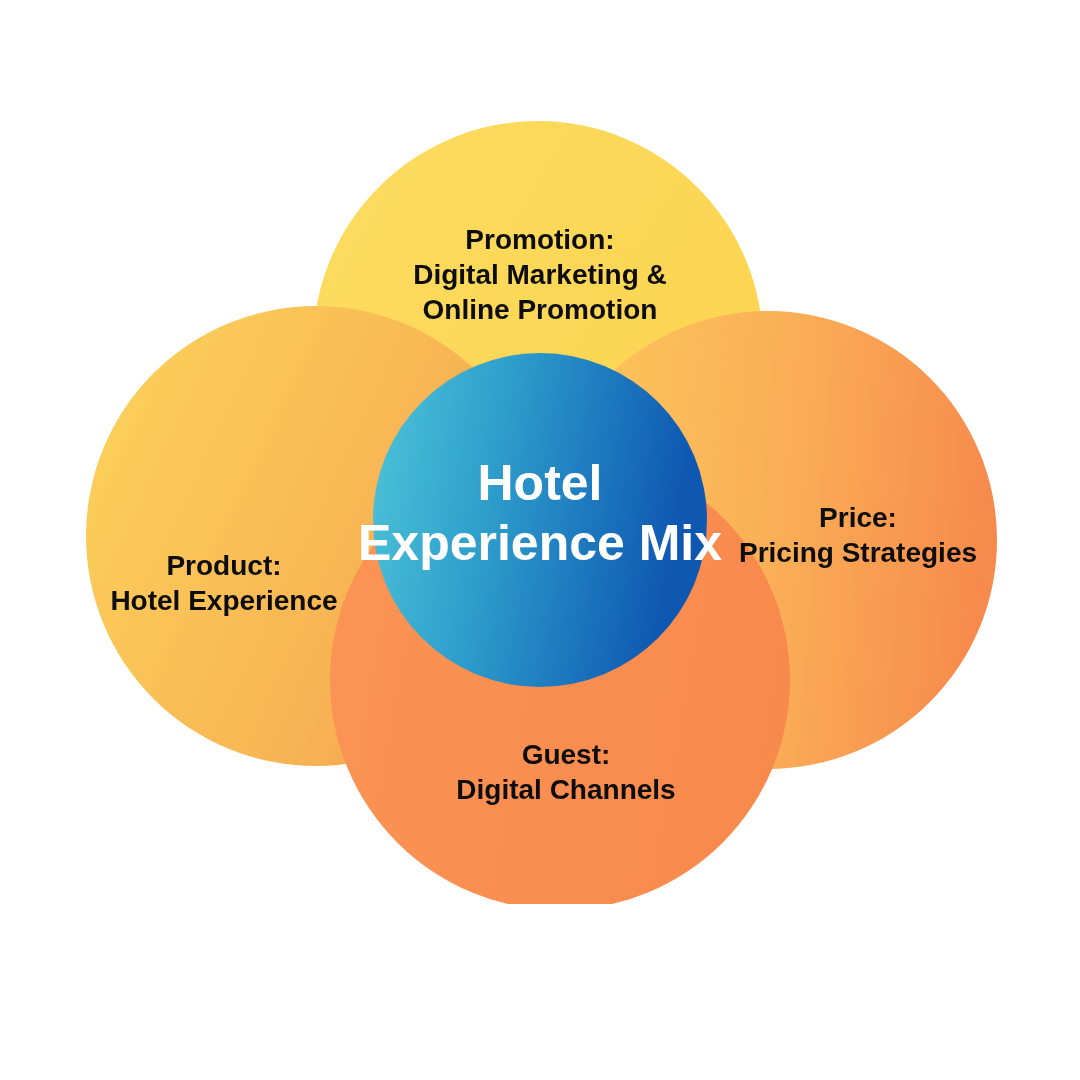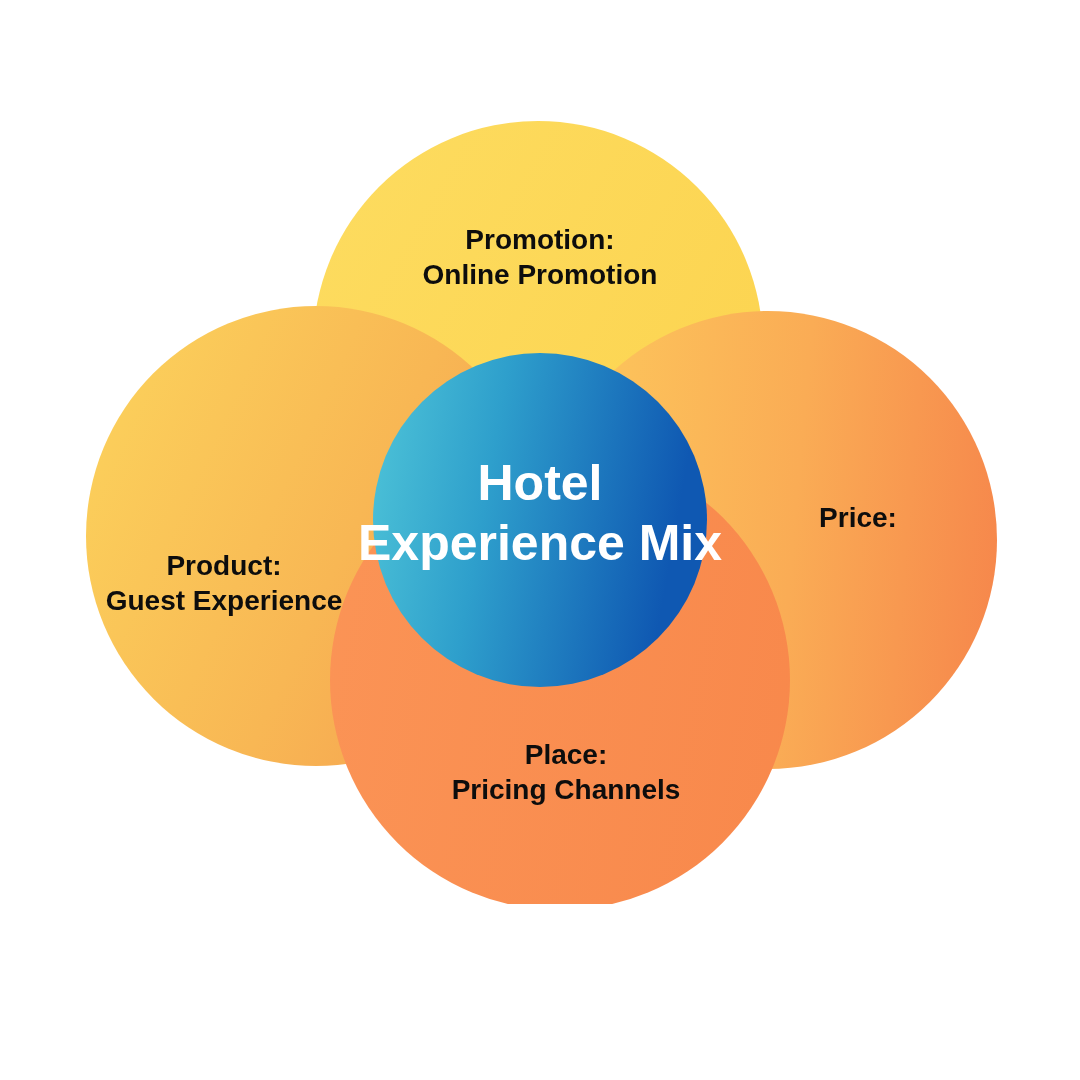--- a/index.html
+++ b/index.html
@@ -58,35 +58,37 @@
   <div class="circle circle-product" style="background: linear-gradient(115deg, #FCD45C 0%, #F8B754 55%, #F49A4E 100%)"></div>
 
   <div class="circle circle-price" style="background: linear-gradient(95deg, #FDCB5D 0%, #FAAC55 55%, #F6854B 100%)"></div>
 
   <div class="circle circle-place" style="background: linear-gradient(100deg, #FB9456 0%, #F8884B 100%)"></div>
 
   <div class="circle circle-center" style="background: linear-gradient(100deg, #4FC5D8 0%, #2E9FCC 35%, #0F58B2 85%)"></div>
 
   <div class="label label-promotion">
     <span>Promotion:</span>
+    <span>Digital Marketing &amp;</span>
     <span>Online Promotion</span>
   </div>
 
   <div class="label label-product">
     <span>Product:</span>
-    <span>Guest Experience</span>
+    <span>Hotel Experience</span>
   </div>
 
   <div class="label label-price">
     <span>Price:</span>
+    <span>Pricing Strategies</span>
   </div>
 
   <div class="label label-place">
-    <span>Place:</span>
-    <span>Pricing Channels</span>
+    <span>Guest:</span>
+    <span>Digital Channels</span>
   </div>
 
   <div class="label label-center">
     <span>Hotel</span>
     <span>Experience Mix</span>
   </div>
 
 </div>
 
 </body></html>

